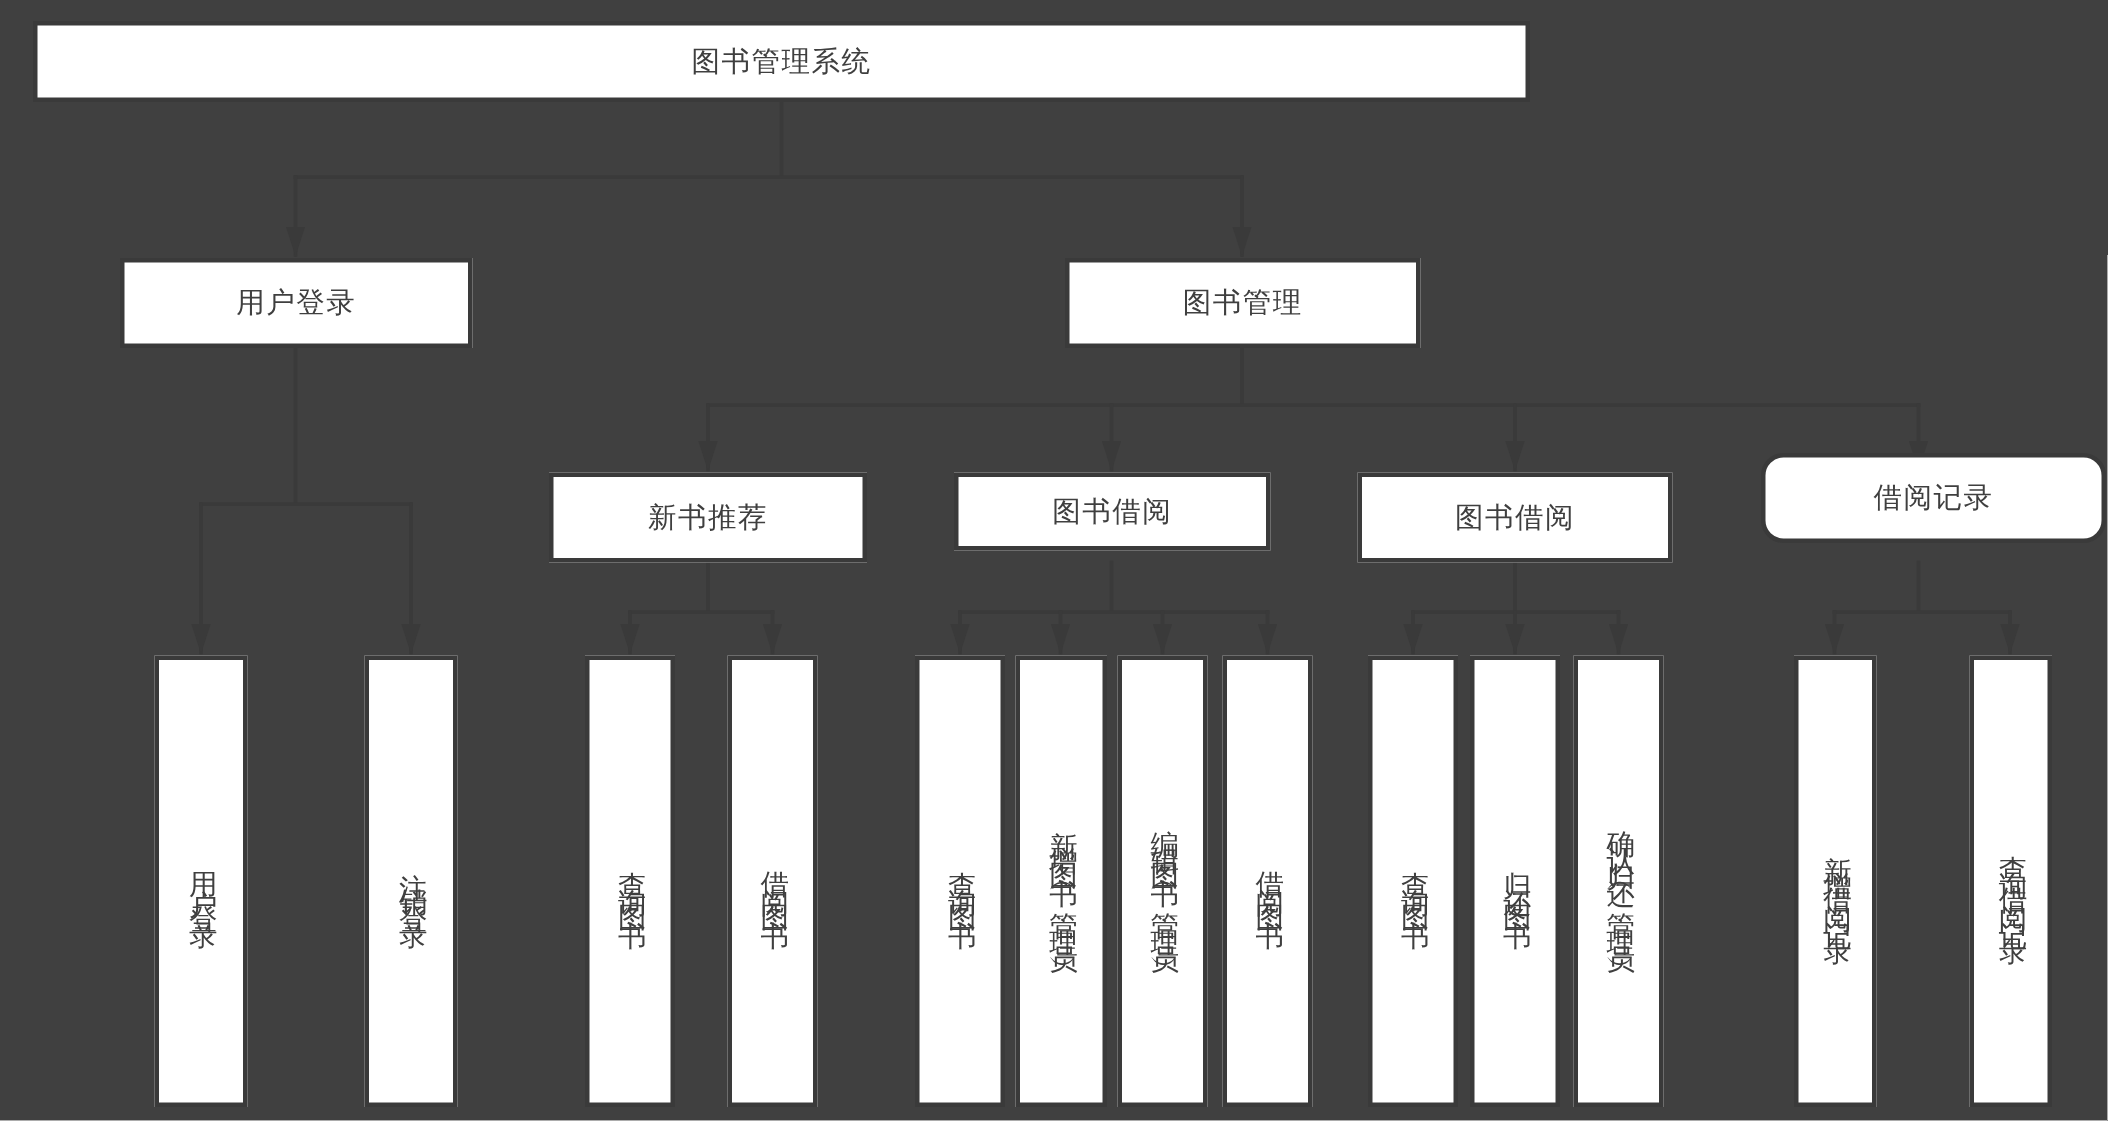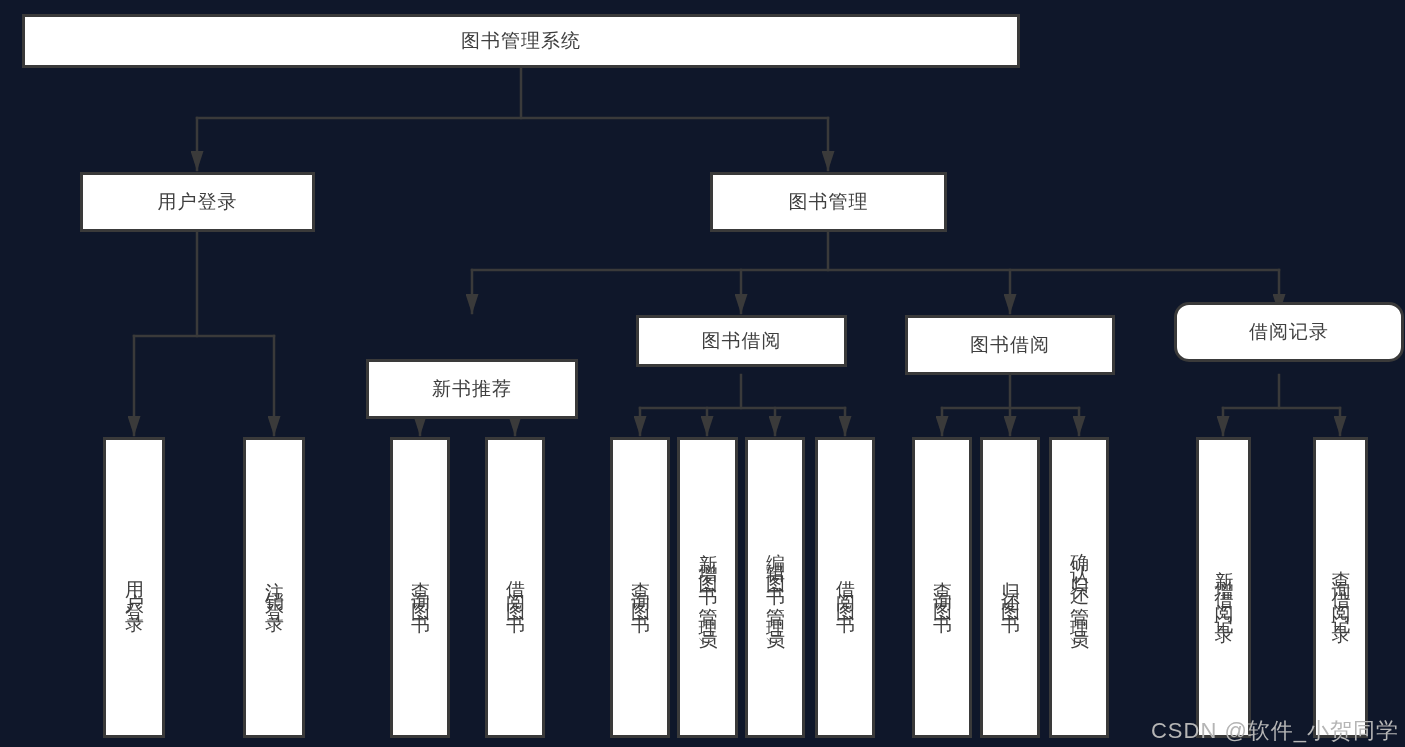--- a/index.html
+++ b/index.html
@@ -1,36 +1,36 @@
 <!DOCTYPE html>
 <html><head>
 <meta charset="utf-8">
 <style>
   html,body{margin:0;padding:0;background:#ffffff;}
   .stage{
-    position:relative;width:1405px;height:747px;background:#0f172a;
+    position:relative;width:1405px;height:747px;background:#404040;
     font-family:"Liberation Sans","DejaVu Sans",sans-serif;overflow:hidden;
   }
   .connectors{position:absolute;left:0;top:0;pointer-events:none;}
   .node{
     position:absolute;box-sizing:border-box;border:3px solid #3a3a3a;background:#ffffff;
     display:flex;align-items:center;justify-content:center;
     color:#3f3f3f;font-size:19px;letter-spacing:1px;text-align:center;z-index:2;
   }
   .leaf{
     writing-mode:vertical-rl;text-orientation:mixed;
     letter-spacing:11px;line-height:1.1;font-size:19px;
   }
   
   .n-root{left:22px;top:14px;width:998px;height:54px;}
   
   .n-l2a{left:80px;top:172px;width:235px;height:60px;}
   .n-l2b{left:710px;top:172px;width:237px;height:60px;}
   
-  .n-l3a{left:366px;top:315px;width:212px;height:60px;margin-top:44px;}
+  .n-l3a{left:366px;top:315px;width:212px;height:60px;}
   .n-l3b{left:636px;top:315px;width:211px;height:52px;}
   .n-l3c{left:905px;top:315px;width:210px;height:60px;}
   .n-l3d{left:1174px;top:302px;width:230px;height:60px;border-radius:15px;}
   
   .lf1{left:103px;top:437px;width:62px;height:301px;}
   .lf2{left:243px;top:437px;width:62px;height:301px;}
   .lf3{left:390px;top:437px;width:60px;height:301px;}
   .lf4{left:485px;top:437px;width:60px;height:301px;}
   .lf5{left:610px;top:437px;width:60px;height:301px;}
   .lf6{left:677px;top:437px;width:61px;height:301px;}
@@ -158,15 +158,14 @@
   <div class="node leaf lf11">
     <span>确认归还（管理员）</span>
   </div>
   <div class="node leaf lf12">
     <span>新增借阅记录</span>
   </div>
   <div class="node leaf lf13">
     <span>查询借阅记录</span>
   </div>
 
-  <div class="watermark">CSDN @软件_小贺同学</div>
 
 </div>
 
 </body></html>

